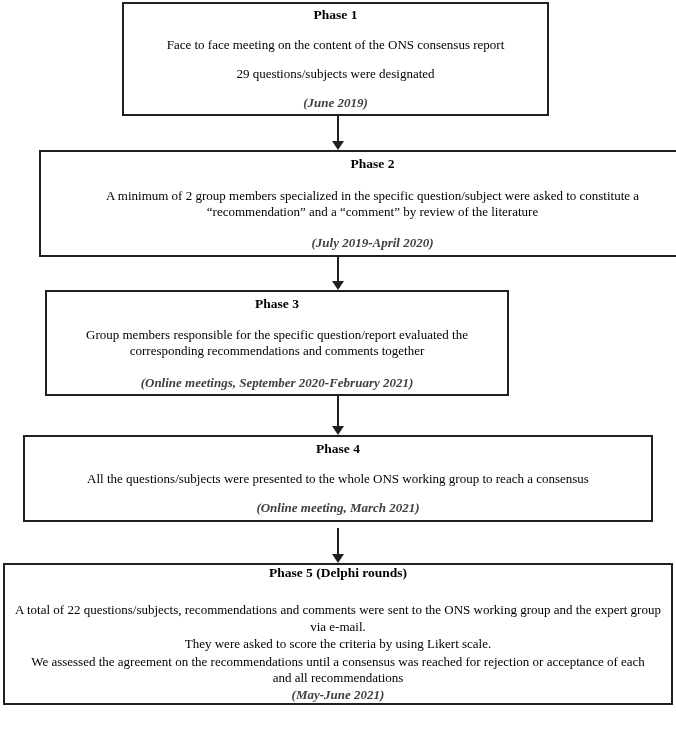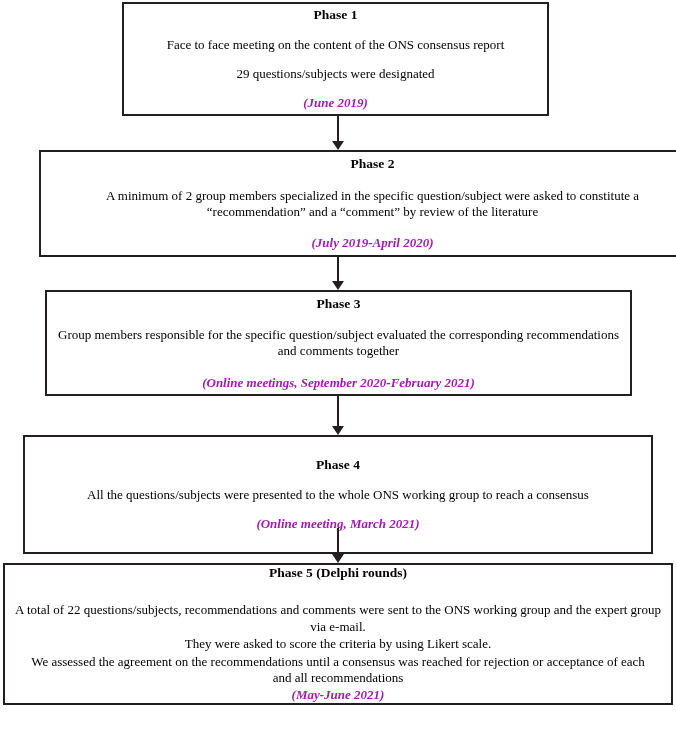--- a/index.html
+++ b/index.html
@@ -40,21 +40,21 @@
     text-align: center;
     line-height: 1.25;
     padding: 0 8px;
     box-sizing: border-box;
     width: 100%;
   }
   .phase-date {
     font-weight: bold;
     font-style: italic;
     font-size: 13px;
-    color: #a21caf;
+    color: #404040;
     text-align: center;
     line-height: 1.2;
   }
   .connector {
     position: absolute;
     width: 16px;
     display: flex;
     flex-direction: column;
     align-items: center;
   }
@@ -68,22 +68,22 @@
     height: 0;
     border-left: 6px solid transparent;
     border-right: 6px solid transparent;
     border-top: 9px solid #231f20;
     margin-top: -1px;
   }
 
   
   #box-phase-1 { left: 122px; top: 2px;   width: 427px; height: 114px; }
   #box-phase-2 { left: 3px;   top: 150px; width: 667px; height: 107px; margin-left: 36px; }
-  #box-phase-3 { left: 45px;  top: 290px; width: 587px; height: 106px; }
-  #box-phase-4 { left: 23px;  top: 435px; width: 630px; height: 119px;  }
+  #box-phase-3 { left: 45px;  top: 290px; width: 464px; height: 106px; }
+  #box-phase-4 { left: 23px;  top: 435px; width: 630px; height: 87px;  }
   #box-phase-5 { left: 3px;   top: 563px; width: 670px; height: 142px; }
 
   
   #arrow-1-2 { left: 330px; top: 116px; height: 34px; }
   #arrow-2-3 { left: 330px; top: 257px; height: 33px; }
   #arrow-3-4 { left: 330px; top: 396px; height: 39px; }
   #arrow-4-5 { left: 330px; top: 528px; height: 35px; }
   .gap-md { height: 13px; }
   .gap-lg { height: 15px; }
 </style>
@@ -116,21 +116,21 @@
   </div>
 
   <div class="connector" id="arrow-2-3">
     <div class="stem"></div>
     <div class="head"></div>
   </div>
 
   <div class="phase-box" id="box-phase-3">
     <div class="phase-title">Phase 3</div>
     <div class="gap-lg"></div>
-    <div class="phase-line" style="padding:0 10px;">Group members responsible for the specific question/subject evaluated the corresponding recommendations and comments together</div>
+    <div class="phase-line" style="padding:0 10px;">Group members responsible for the specific question/report evaluated the corresponding recommendations and comments together</div>
     <div class="gap-lg"></div>
     <div class="phase-date">(Online meetings, September 2020-February 2021)</div>
   </div>
 
   <div class="connector" id="arrow-3-4">
     <div class="stem"></div>
     <div class="head"></div>
   </div>
 
   <div class="phase-box" id="box-phase-4">

